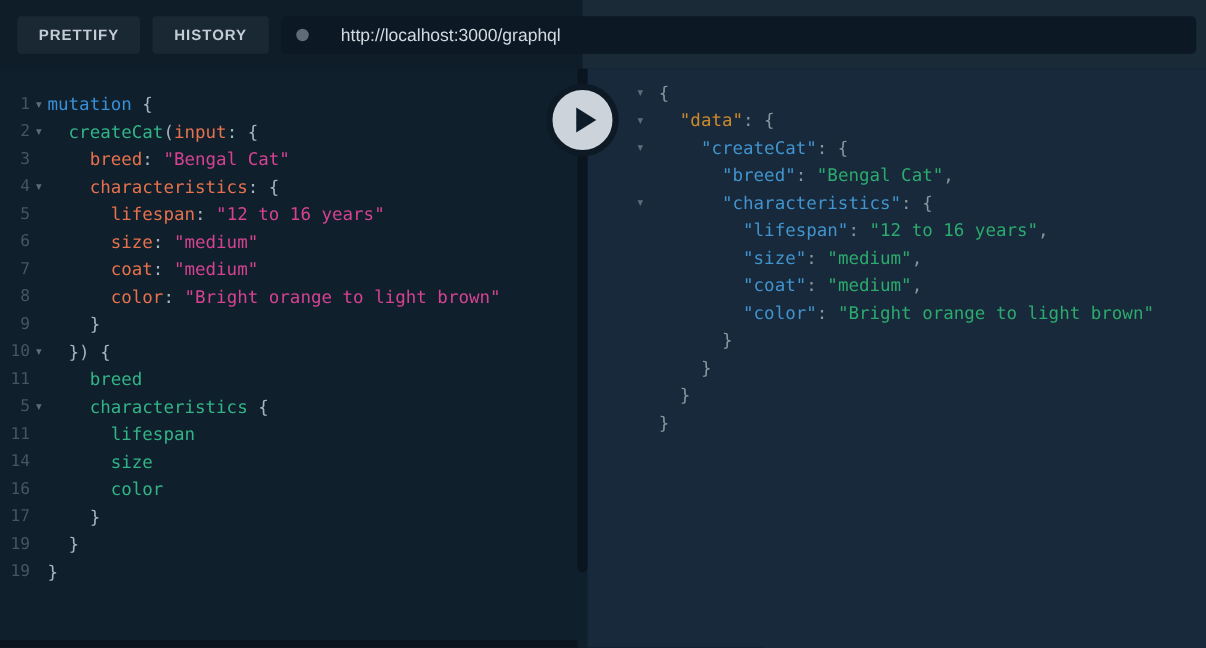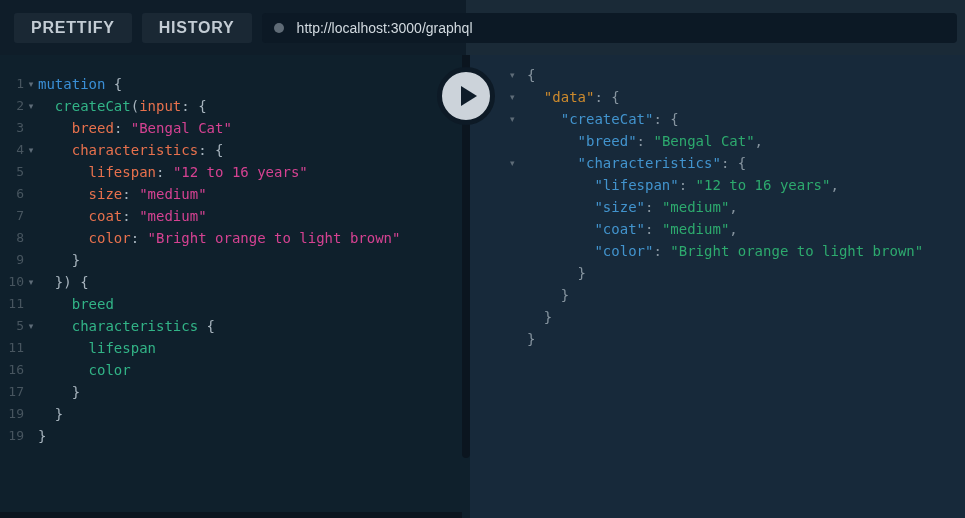--- a/index.html
+++ b/index.html
@@ -19,27 +19,27 @@
     position:absolute;left:0;top:0;bottom:0;width:466px;
     background:var(--topbar_left_bg,#0f1d29);
   }
   .topbar-inner{
     position:relative;height:55px;display:flex;align-items:center;
     padding:0 8px 0 14px;gap:10px;box-sizing:border-box;
   }
   .tb-btn{
     height:30px;padding:0 17px;border:none;border-radius:3px;
     background:var(--button_bg,#1a2834);color:var(--button_text,#c3ccd4);
-    font-family:"Liberation Sans",sans-serif;font-size:16px;font-weight:bold;
+    font-family:"Liberation Sans",sans-serif;font-size:12px;font-weight:bold;
     letter-spacing:0.8px;cursor:pointer;flex:none;
   }
   .urlbar{
     flex:1;height:30px;background:var(--urlbar_bg,#0c1925);
     border-radius:4px;display:flex;align-items:center;
-    padding:0 12px;gap:13px;box-sizing:border-box;min-width:0;
+    padding:0 12px;gap:26px;box-sizing:border-box;min-width:0;
   }
   .url-dot{
     width:10px;height:10px;border-radius:50%;
     background:var(--url_dot,#5f6b76);flex:none;
   }
   .url-text{
     color:var(--url_text,#d2dae0);font-size:14px;white-space:nowrap;
     overflow:hidden;
   }
 
@@ -182,20 +182,25 @@
             <span class="ln">5</span>
             <span class="fold">▾</span>
             <span class="code"><span class="tk-punct">    </span><span class="tk-field">characteristics</span><span class="tk-punct"> {</span></span>
           </div>
           <div class="line">
             <span class="ln">11</span>
             <span class="fold"></span>
             <span class="code"><span class="tk-punct">      </span><span class="tk-field">lifespan</span></span>
           </div>
           <div class="line">
+            <span class="ln">14</span>
+            <span class="fold"></span>
+            <span class="code"><span class="tk-punct">      </span><span class="tk-field">size</span></span>
+          </div>
+          <div class="line">
             <span class="ln">16</span>
             <span class="fold"></span>
             <span class="code"><span class="tk-punct">      </span><span class="tk-field">color</span></span>
           </div>
           <div class="line">
             <span class="ln">17</span>
             <span class="fold"></span>
             <span class="code"><span class="tk-punct">    }</span></span>
           </div>
           <div class="line">

